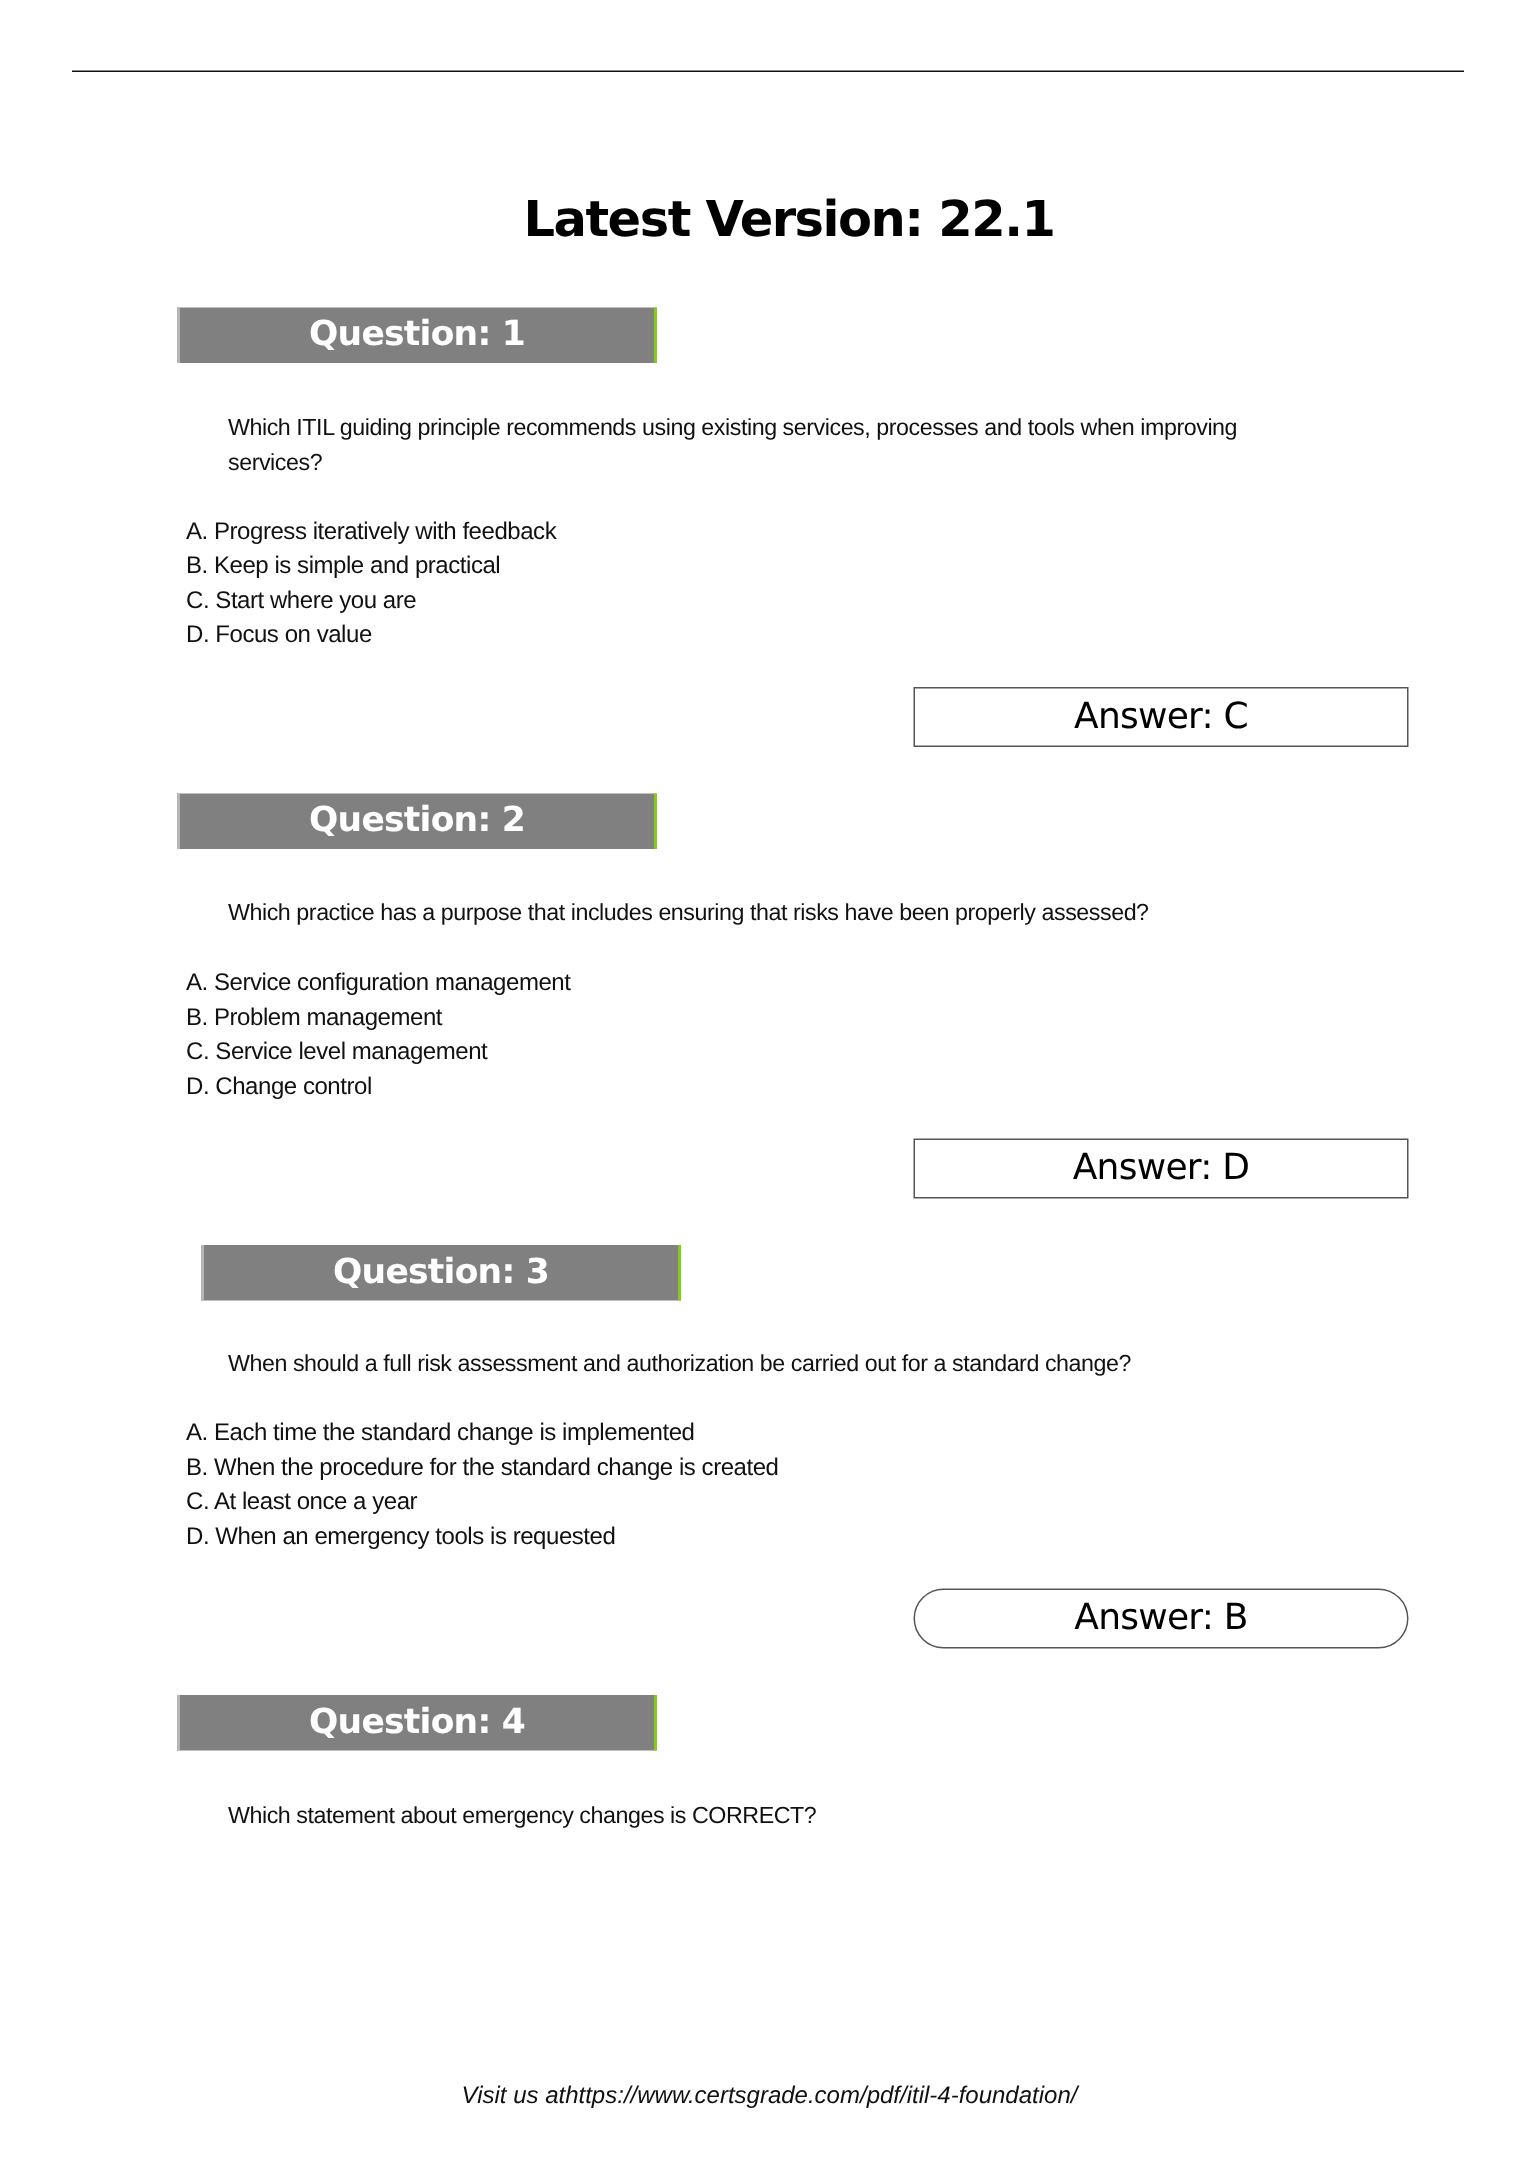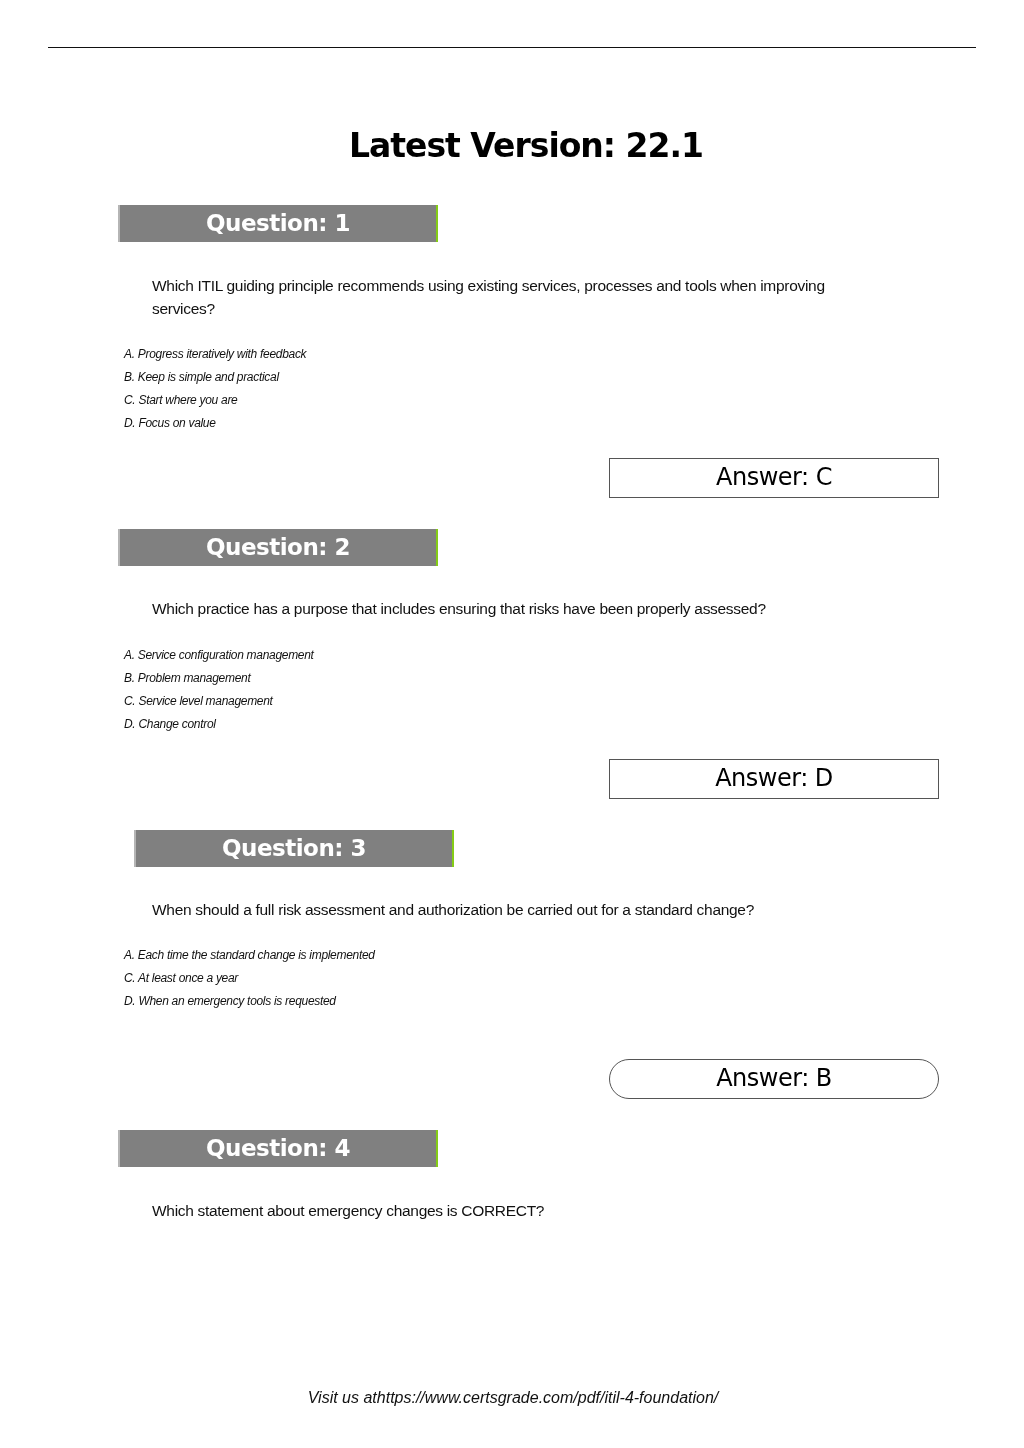--- a/index.html
+++ b/index.html
@@ -10,22 +10,22 @@
   .doc-title { position: absolute; left: 0; width: 1052px; top: 126px; text-align: center;
                font-family: "DejaVu Sans", sans-serif; font-weight: bold; font-size: 33px;
                letter-spacing: -1px; color: #000; }
   .q-header { position: absolute; left: 118px; width: 320px; height: 37px;
               background: #808080; border-left: 2px solid #b5b5b5; border-right: 2px solid #84cc16;
               box-sizing: border-box; color: #fff; text-align: center;
               font-family: "DejaVu Sans", sans-serif; font-weight: bold; font-size: 23px;
               line-height: 37px; letter-spacing: -0.5px; }
   .q-text { position: absolute; left: 124px; width: 800px; font-size: 15.5px; line-height: 23px;
             color: #111; font-family: "Liberation Sans", sans-serif; letter-spacing: -0.3px; margin-left: 28px; }
-  .options { position: absolute; left: 124px; font-size: 12px; line-height: 23px; color: #111;
-             letter-spacing: -0.3px; font-style: italic; }
+  .options { position: absolute; left: 124px; font-size: 16px; line-height: 23px; color: #111;
+             letter-spacing: -0.3px; }
   .option { display: block; }
   .answer-box { position: absolute; left: 609px; width: 330px; height: 40px; box-sizing: border-box;
                 border: 1.5px solid #555; background: #fff; text-align: center;
                 font-family: "DejaVu Sans", sans-serif; font-weight: normal; font-size: 24px;
                 line-height: 37px; color: #000; letter-spacing: -0.5px; }
   .footer { position: absolute; left: 0; width: 1026px; top: 1389px; text-align: center;
             font-style: italic; font-size: 16px; color: #111; }
 </style>
 </head>
 <body>
@@ -54,20 +54,21 @@
   <span class="option">B. Problem management</span>
   <span class="option">C. Service level management</span>
   <span class="option">D. Change control</span>
 </div>
 <div class="answer-box" style="top:759px;">Answer: D</div>
 
 <div class="q-header" style="top:830px;margin-left:16px;">Question: 3</div>
 <div class="q-text" style="top:898px;">When should a full risk assessment and authorization be carried out for a standard change?</div>
 <div class="options" style="top:944px;">
   <span class="option">A. Each time the standard change is implemented</span>
+  <span class="option">B. When the procedure for the standard change is created</span>
   <span class="option">C. At least once a year</span>
   <span class="option">D. When an emergency tools is requested</span>
 </div>
 <div class="answer-box" style="top:1059px;border-radius:20px;">Answer: B</div>
 
 <div class="q-header" style="top:1130px;">Question: 4</div>
 <div class="q-text" style="top:1199px;">Which statement about emergency changes is CORRECT?</div>
 
 <div class="footer">Visit us athttps://www.certsgrade.com/pdf/itil-4-foundation/</div>
 

